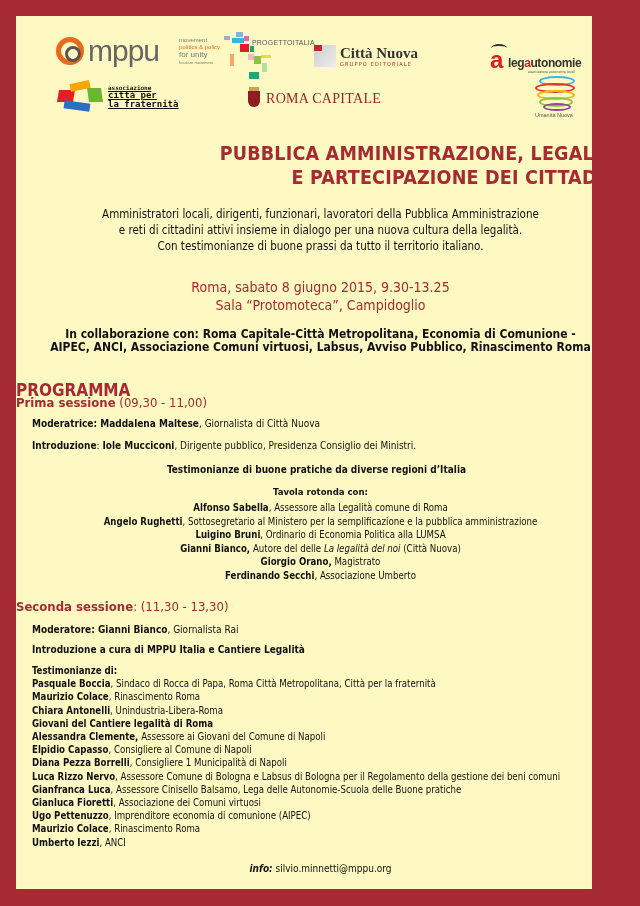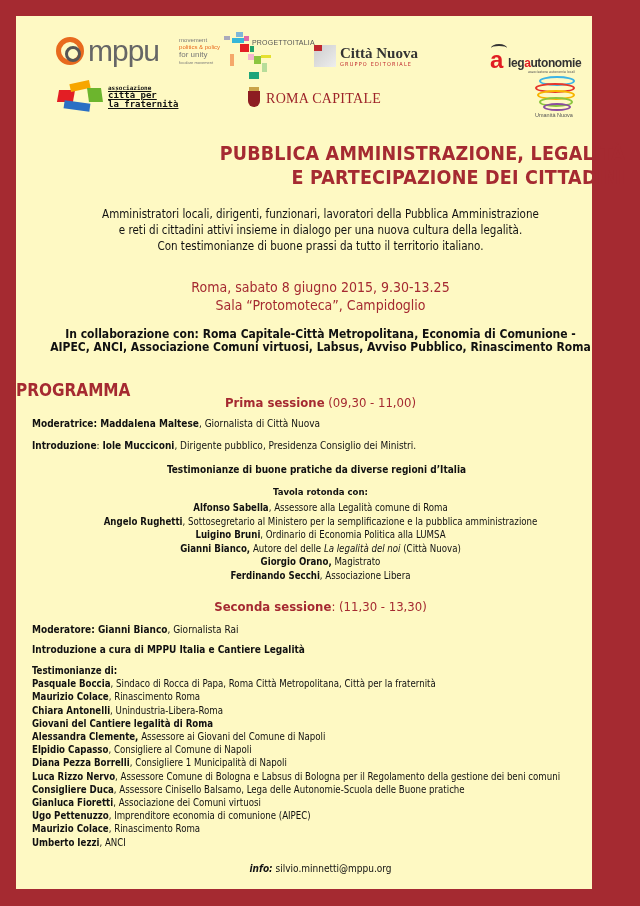--- a/index.html
+++ b/index.html
@@ -79,21 +79,21 @@
     .collab {
       position:absolute; left:0; width:609px; top:312px;
       text-align:center; font-weight:bold; font-size:12px; line-height:13px; color:#111;
     }
     .prog-h {
       position:absolute; left:0; width:609px; top:364px;
       text-align:left; font-weight:bold; font-size:17px; color:#a52a31; line-height:20px;
     }
     .sess {
       position:absolute; left:0; width:609px;
-      text-align:center; font-size:13px; line-height:16px; color:#a52a31;
+      font-size:13px; line-height:16px; color:#a52a31;
     }
     .sess b { font-weight:bold; }
     .line { position:absolute; left:16px; font-size:10px; line-height:13px; color:#111; white-space:nowrap; }
     .line b { font-weight:bold; }
     .center { position:absolute; left:0; width:609px; text-align:center; font-size:10px; line-height:13.5px; color:#111; }
     .center b { font-weight:bold; }
     .list { position:absolute; left:16px; font-size:9.6px; line-height:13.2px; color:#111; }
     .list div { white-space:nowrap; }
     .list b { font-weight:bold; }
     .info { position:absolute; left:0; width:609px; top:847px; text-align:center; font-size:10px; color:#111; }
@@ -205,40 +205,40 @@
   <div class="center" style="top:447px;left:-4px;"><b>Testimonianze di buone pratiche da diverse regioni d’Italia</b></div>
 
   <div class="center" style="top:469px;font-size:9.5px;"><b>Tavola rotonda con:</b></div>
 
   <div class="center" style="top:485px;font-size:9.6px;">
     <div><b>Alfonso Sabella</b><span>, Assessore alla Legalità comune di Roma</span></div>
     <div><b>Angelo Rughetti</b><span>, Sottosegretario al Ministero per la semplificazione e la pubblica amministrazione</span></div>
     <div><b>Luigino Bruni</b><span>, Ordinario di Economia Politica alla LUMSA</span></div>
     <div><b>Gianni Bianco,</b><span> Autore del delle </span><i>La legalità del noi</i><span> (Città Nuova)</span></div>
     <div><b>Giorgio Orano,</b><span> Magistrato</span></div>
-    <div><b>Ferdinando Secchi</b><span>, Associazione Libera</span></div>
+    <div><b>Ferdinando Secchi</b><span>, Associazione Umberto</span></div>
   </div>
 
   <div class="sess" style="top:583px;"><b>Seconda sessione</b><span>: (11,30 - 13,30)</span></div>
 
   <div class="line" style="top:607px;text-align:center;"><b>Moderatore: Gianni Bianco</b><span>, Giornalista Rai</span></div>
 
   <div class="line" style="top:627px;"><b>Introduzione a cura di MPPU Italia e Cantiere Legalità</b></div>
 
   <div class="list" style="top:648px;">
     <div><b>Testimonianze di:</b></div>
     <div><b>Pasquale Boccia</b><span>, Sindaco di Rocca di Papa, Roma Città Metropolitana, Città per la fraternità</span></div>
     <div><b>Maurizio Colace</b><span>, Rinascimento Roma</span></div>
     <div><b>Chiara Antonelli</b><span>, Unindustria-Libera-Roma</span></div>
     <div><b>Giovani del Cantiere legalità di Roma</b><span></span></div>
     <div><b>Alessandra Clemente,</b><span> Assessore ai Giovani del Comune di Napoli</span></div>
     <div><b>Elpidio Capasso</b><span>, Consigliere al Comune di Napoli</span></div>
     <div><b>Diana Pezza Borrelli</b><span>, Consigliere 1 Municipalità di Napoli</span></div>
     <div><b>Luca Rizzo Nervo</b><span>, Assessore Comune di Bologna e Labsus di Bologna per il Regolamento della gestione dei beni comuni</span></div>
-    <div><b>Consigliere Duca</b><span>, Assessore Cinisello Balsamo, Lega delle Autonomie-Scuola delle Buone pratiche</span></div>
+    <div><b>Gianfranca Luca</b><span>, Assessore Cinisello Balsamo, Lega delle Autonomie-Scuola delle Buone pratiche</span></div>
     <div><b>Gianluca Fioretti</b><span>, Associazione dei Comuni virtuosi</span></div>
     <div><b>Ugo Pettenuzzo</b><span>, Imprenditore economia di comunione (AIPEC)</span></div>
     <div><b>Maurizio Colace</b><span>, Rinascimento Roma</span></div>
     <div><b>Umberto Iezzi</b><span>, ANCI</span></div>
   </div>
 
   <div class="info"><b>info:</b><span> silvio.minnetti@mppu.org</span></div>
 </div>
 
 </body></html>

